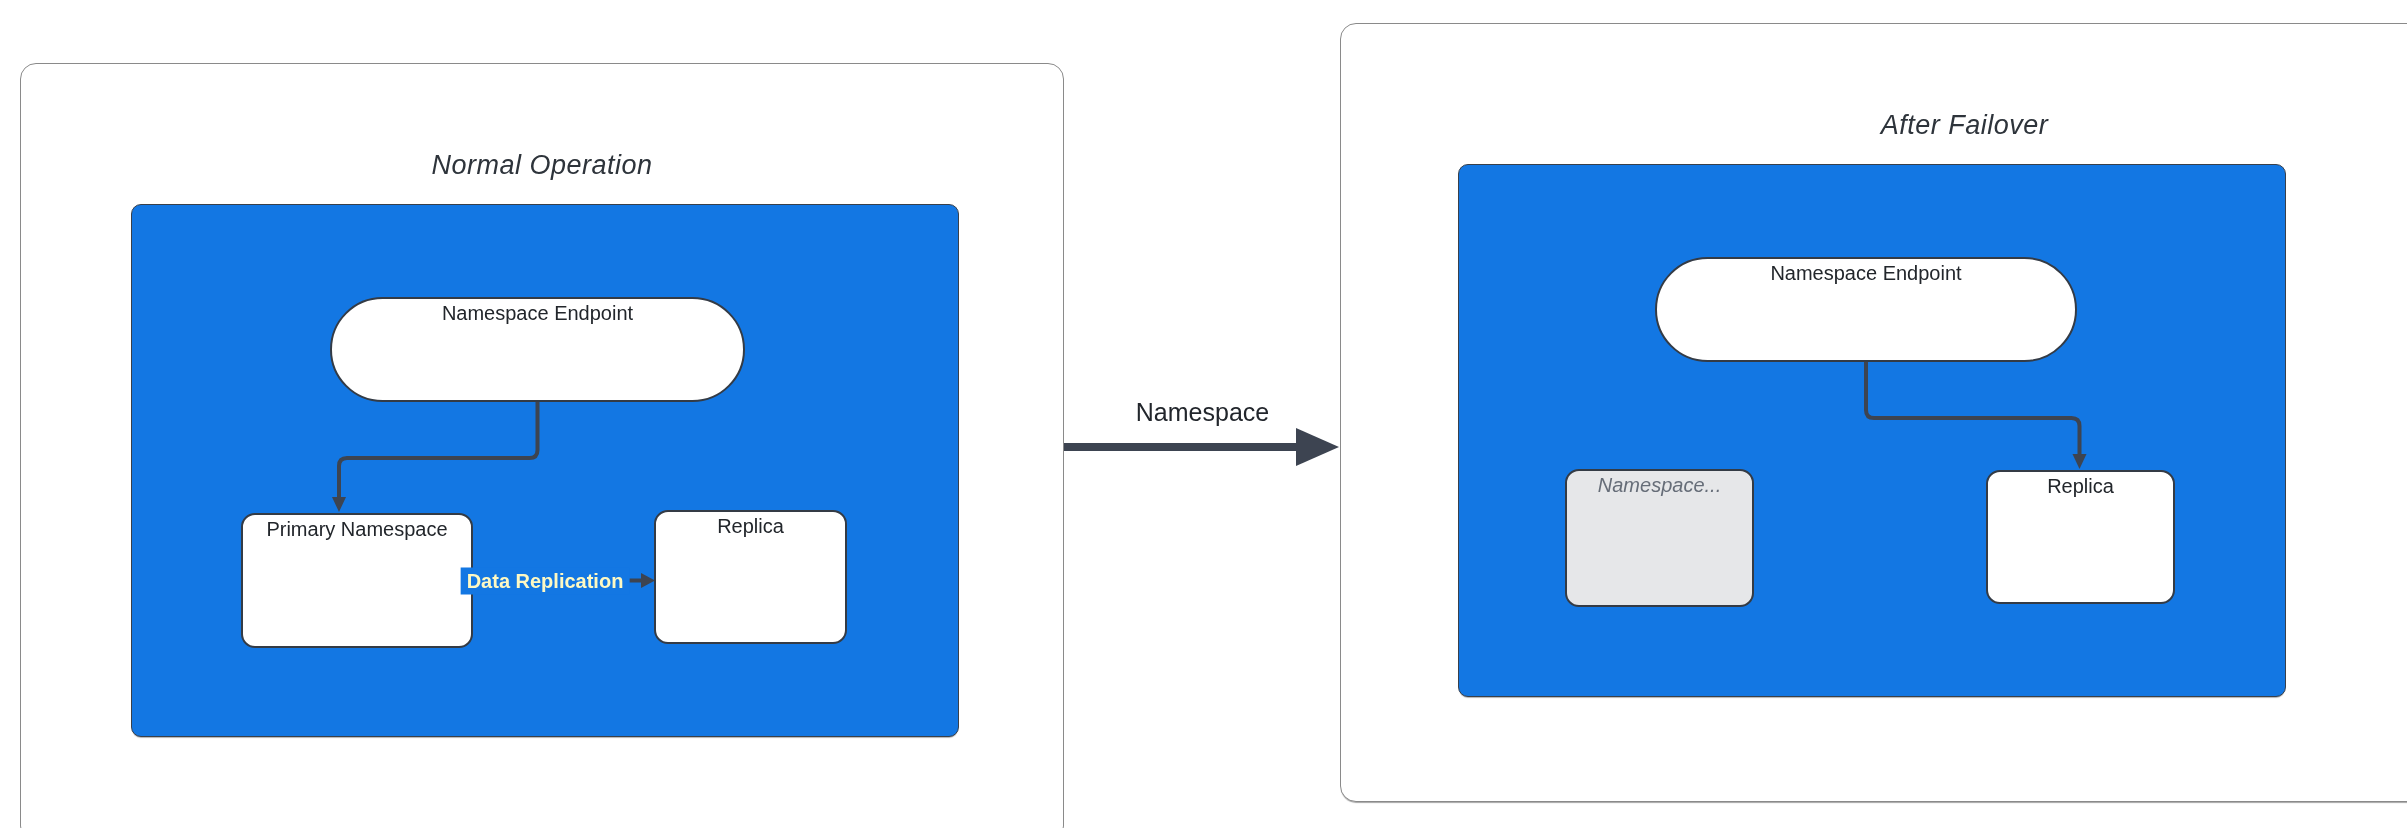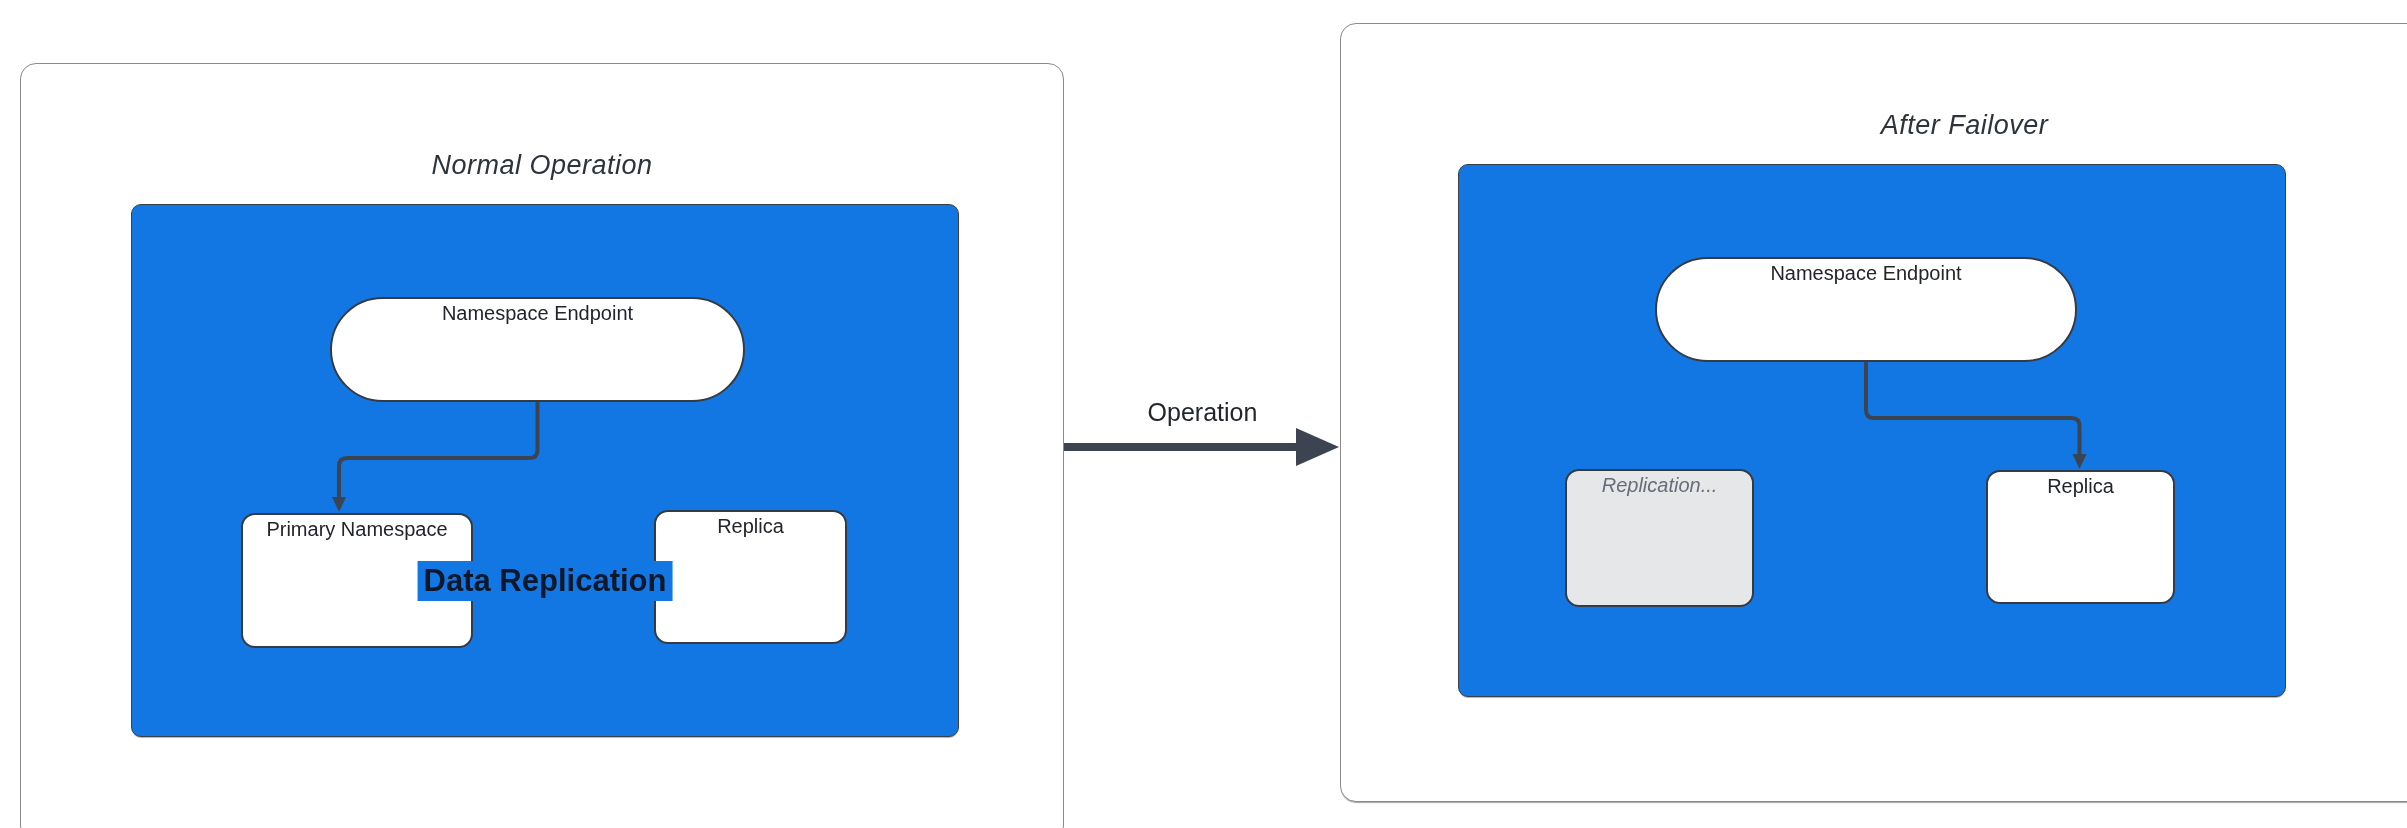--- a/index.html
+++ b/index.html
@@ -52,22 +52,22 @@
   #node-recovering{
     left:106px;top:304px;width:189px;height:138px;
     background:var(--recovering-fill);color:var(--recovering-text);font-style:italic;
   }
   #node-replica-right{left:527px;top:305px;width:189px;height:134px;}
   .edges{position:absolute;left:0;top:0;width:828px;height:533px;pointer-events:none;}
   .edges path{stroke:var(--edge-dark);stroke-width:4;fill:none;}
   .edges polygon{fill:var(--edge-dark);}
   .edge-label{
     position:absolute;left:413px;top:376px;transform:translate(-50%,-50%);
-    background:var(--container-blue);color:#0f172a;font-weight:bold;
-    font-size:31px;padding:2px 6px;white-space:nowrap;
+    background:var(--container-blue);color:#fef9c3;font-weight:bold;
+    font-size:20px;padding:2px 6px;white-space:nowrap;
   }
   .failover-group{position:absolute;left:1064px;top:398px;width:277px;height:82px;}
   .failover-label{
     position:absolute;top:0;left:0;width:100%;text-align:center;
     font-size:25px;color:#22262C;
   }
   .failover-svg{position:absolute;left:0;top:0;}
   .failover-svg line{stroke:var(--edge-dark);stroke-width:8;}
   .failover-svg polygon{fill:var(--edge-dark);}
 </style>
@@ -96,21 +96,21 @@
 
     <div class="node rect" id="node-replica-left">
       <span>Replica</span>
     </div>
 
     <div class="edge-label">Data Replication</div>
   </div>
 </div>
 
 <div class="failover-group">
-  <div class="failover-label">Operation</div>
+  <div class="failover-label">Namespace</div>
   <svg class="failover-svg" width="277" height="82" viewBox="0 0 277 82">
     <line x1="0" y1="49" x2="232" y2="49"></line>
     <polygon points="232,30 232,68 275,49"></polygon>
   </svg>
 </div>
 
 <div class="panel" id="panel-right">
   <div class="panel-title">After Failover</div>
 
   <div class="blue-container" id="blue-right">
@@ -118,20 +118,20 @@
     <svg class="edges" viewBox="0 0 828 533">
       <path d="M407 197 L407 245 Q407 253 415 253 L612.5 253 Q620.5 253 620.5 261 L620.5 290"></path>
       <polygon points="613.5,289 627.5,289 620.5,304"></polygon>
     </svg>
 
     <div class="node stadium" id="stadium-right">
       <span>Namespace Endpoint</span>
     </div>
 
     <div class="node rect" id="node-recovering">
-      <span>Replication...</span>
+      <span>Namespace...</span>
     </div>
 
     <div class="node rect" id="node-replica-right">
       <span>Replica</span>
     </div>
   </div>
 </div>
 
 </body></html>

